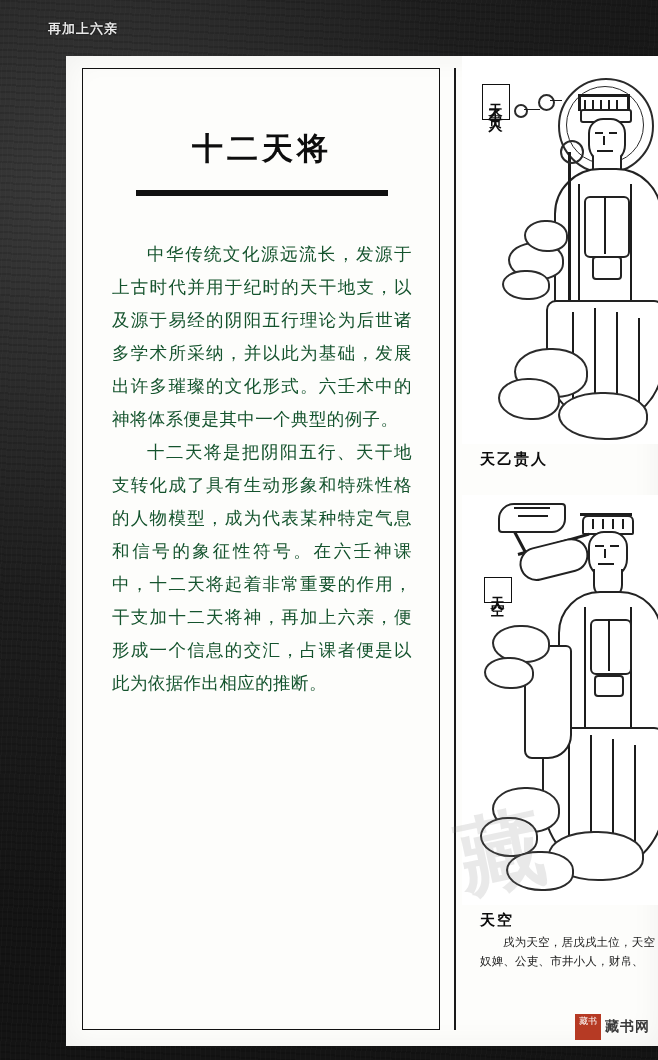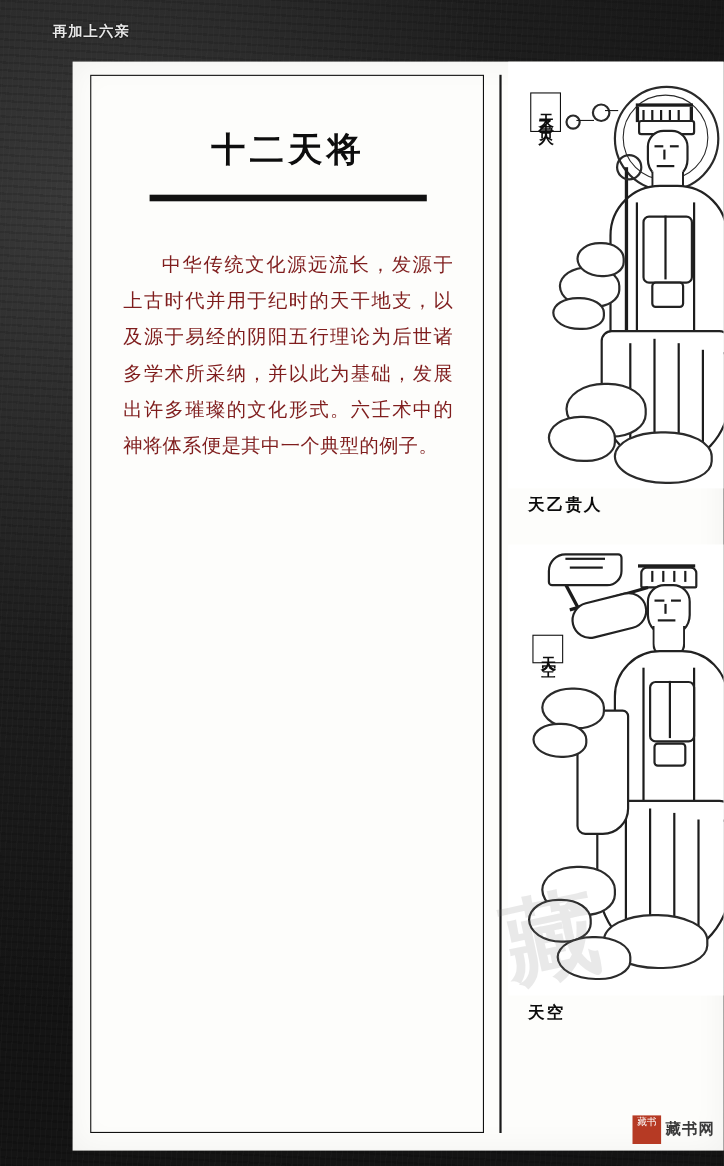--- a/index.html
+++ b/index.html
@@ -68,21 +68,21 @@
     top: 12px;
     width: 358px;
     height: 962px;
     border: 1.6px solid #111;
     box-sizing: border-box;
   }
 
   .text-col {
     position: absolute;
     left: 46px;
-    top: 37px;
+    top: 50px;
     width: 300px;
   }
 
   .chapter-title {
     font-size: 31px;
     font-weight: bold;
     letter-spacing: 4px;
     color: #0d0d0d;
     text-align: center;
     font-family: "DejaVu Sans", sans-serif;
@@ -92,21 +92,21 @@
     width: 252px;
     height: 6px;
     background: #111;
     margin: 20px auto 0 auto;
   }
 
   .body-text {
     margin-top: 42px;
     font-size: 17.5px;
     line-height: 33px;
-    color: #7f1d1d;
+    color: #14532d;
     text-align: justify;
     font-family: "DejaVu Sans", sans-serif;
     letter-spacing: 0.4px;
   }
   .body-text p {
     margin: 0 0 0 0;
     text-indent: 2em;
   }
 
   
@@ -253,20 +253,21 @@
 <div class="paper">
 
   <div class="text-frame"></div>
   <div class="col-divider"></div>
 
   <div class="text-col">
     <div class="chapter-title">十二天将</div>
     <div class="title-rule"></div>
     <div class="body-text">
       <p>中华传统文化源远流长，发源于上古时代并用于纪时的天干地支，以及源于易经的阴阳五行理论为后世诸多学术所采纳，并以此为基础，发展出许多璀璨的文化形式。六壬术中的神将体系便是其中一个典型的例子。</p>
+      <p>十二天将是把阴阳五行、天干地支转化成了具有生动形象和特殊性格的人物模型，成为代表某种特定气息和信号的象征性符号。在六壬神课中，十二天将起着非常重要的作用，干支加十二天将神，再加上六亲，便形成一个信息的交汇，占课者便是以此为依据作出相应的推断。</p>
     </div>
   </div>
 
   <div class="plate-col">
 
     <div class="plate">
       <div class="plate-art" style="height:388px;">
         <div class="figure">
 
           <div class="halo" style="left:96px; top:22px; width:92px; height:92px;"></div>
@@ -367,20 +368,23 @@
           <div class="cloud" style="left:30px; top:130px; width:54px; height:34px;"></div>
           <div class="cloud" style="left:22px; top:162px; width:46px; height:28px;"></div>
           <div class="cloud" style="left:30px; top:292px; width:64px; height:42px;"></div>
           <div class="cloud" style="left:18px; top:322px; width:54px; height:36px;"></div>
           <div class="cloud" style="left:86px; top:336px; width:92px; height:46px;"></div>
           <div class="cloud" style="left:44px; top:356px; width:64px; height:36px;"></div>
         </div>
         <div class="cartouche" style="left:22px; top:82px;">天空</div>
       </div>
       <div class="plate-caption">天空</div>
+      <div class="plate-desc">
+          <span class="ind">戌为天空，居戊戌土位，天空奴婢、公吏、市井小人，财帛、</span>
+        </div>
     </div>
 
   </div>
 
   <div class="watermark">藏</div>
 
   <div class="wm-badge">
     <div class="sq">藏书</div>
     <div class="txt">藏书网</div>
   </div>

